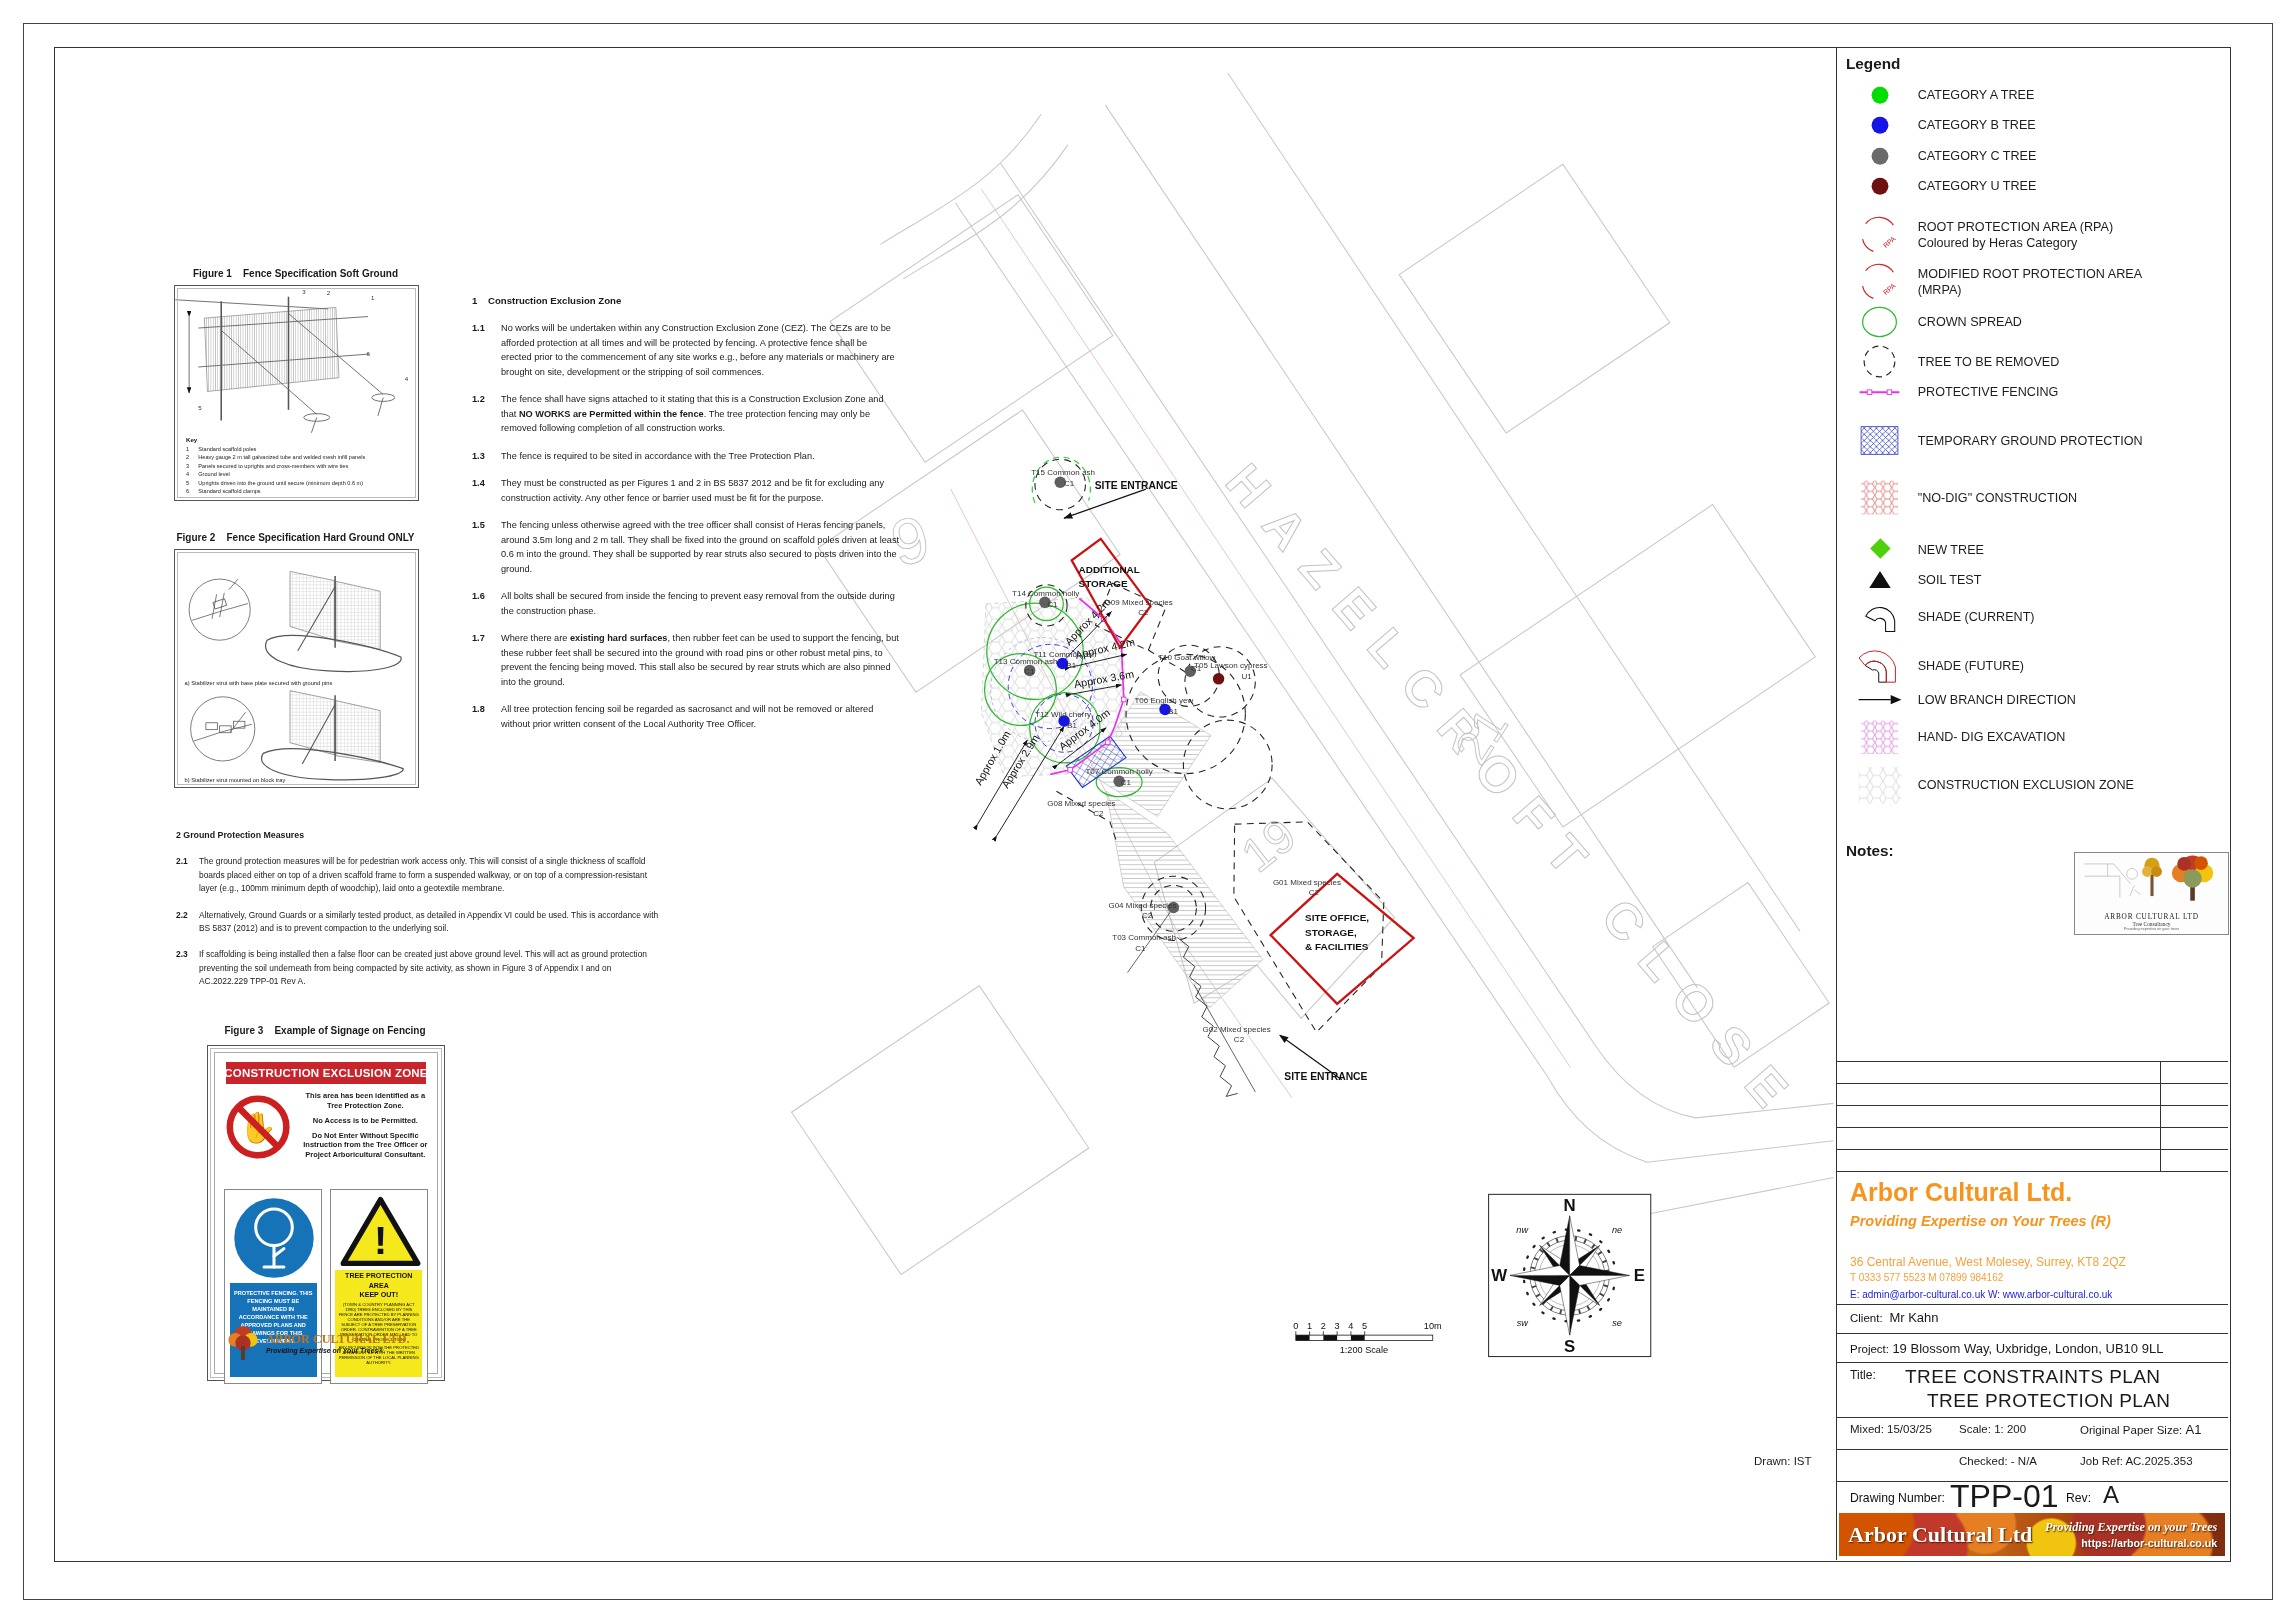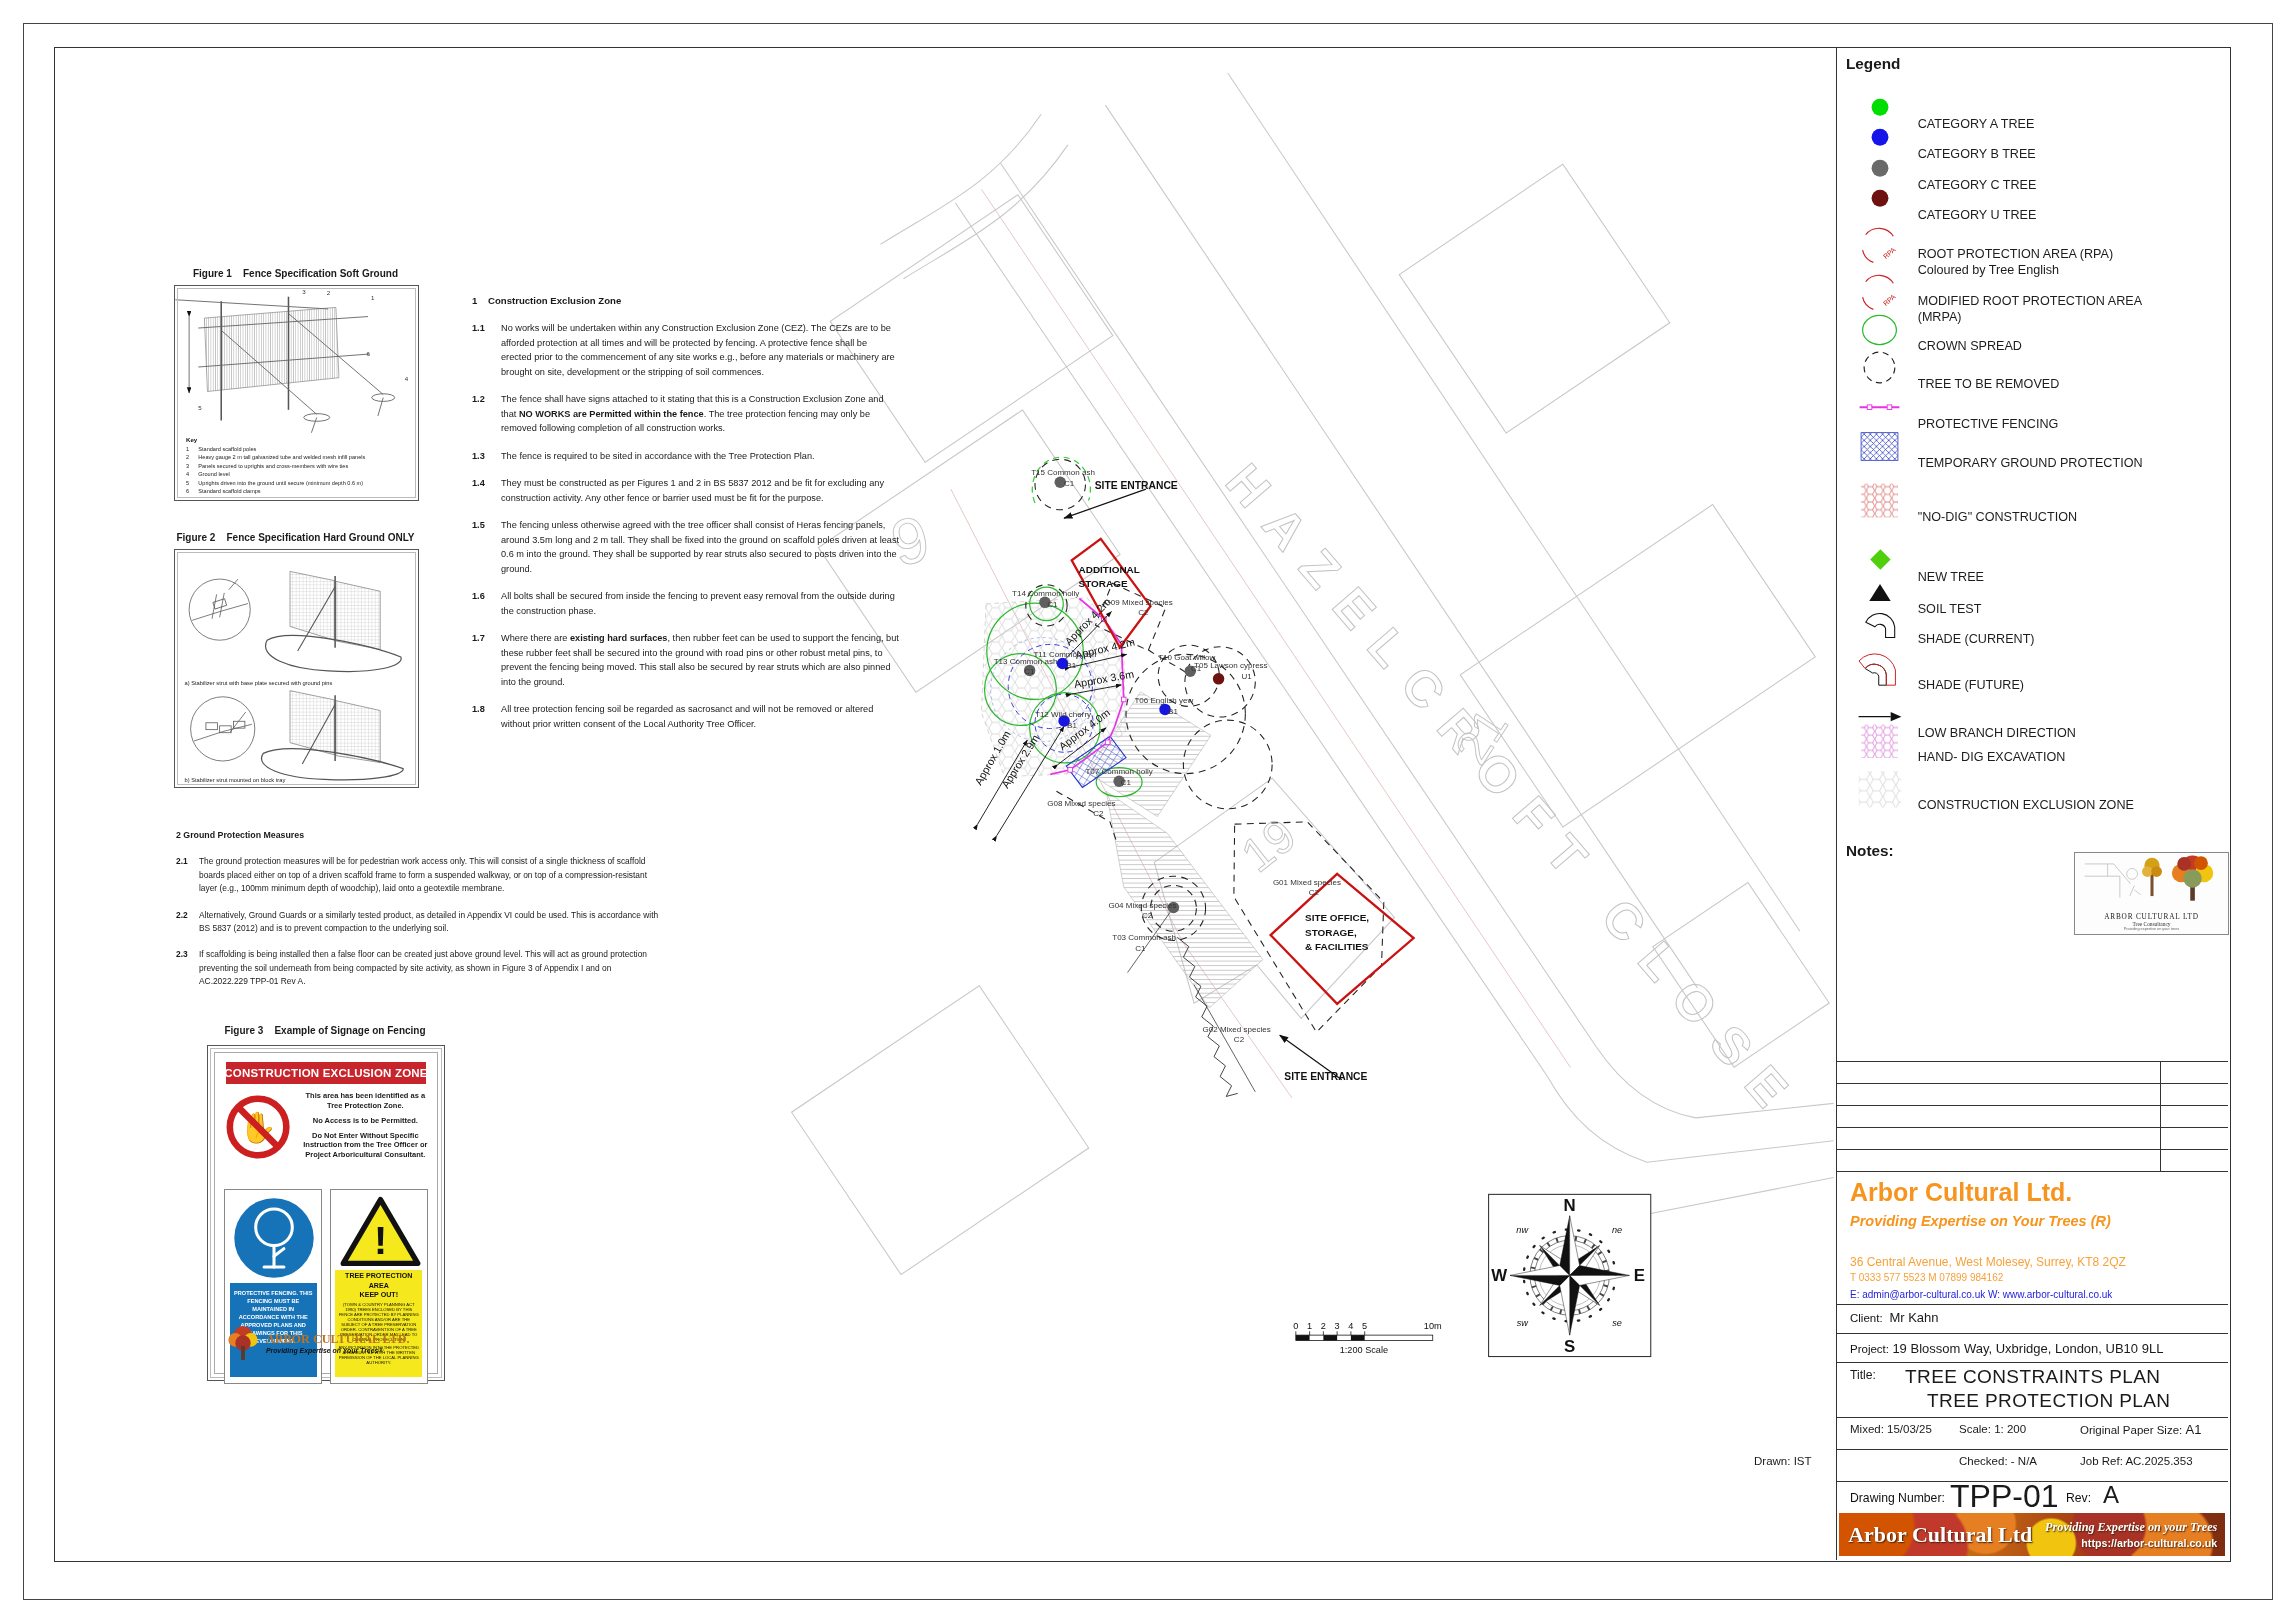--- a/index.html
+++ b/index.html
@@ -18,21 +18,21 @@
   #sec2{left:176px;top:830px;width:484px;}
   #sec2 .para{font-size:8.4px;line-height:13.4px;padding-left:23px;}
   #sec2 .blk-head{font-size:8.8px;}
   
   .fig-title{font-weight:bold;font-size:10px;text-align:center;}
   .fig-box{border:1.2px solid #555;outline:0.8px solid #bbb;outline-offset:-4.6px;background:#fff;}
   
   #legend-title{left:1846px;top:55px;font-size:15.3px;font-weight:bold;}
   .lg-item{position:absolute;left:1852px;width:372px;display:flex;align-items:center;gap:10.7px;}
   .lg-sym{width:55px;min-width:55px;display:flex;justify-content:center;}
-  .lg-lab{font-size:12.6px;color:#1d1d1d;line-height:16px;margin-top:33px;}
+  .lg-lab{font-size:12.6px;color:#1d1d1d;line-height:16px;}
   #notes-title{left:1846px;top:842px;font-size:15.3px;font-weight:bold;}
   
   #logo-box{left:2074px;top:852px;width:153px;height:81px;border:1.1px solid #888;background:#fdfdfd;text-align:center;}
   #logo-box .lb-name{font-family:"Liberation Serif",serif;font-size:7.3px;letter-spacing:0.8px;color:#222;margin-top:1.5px;}
   #logo-box .lb-sub{font-family:"Liberation Serif",serif;font-size:5.4px;color:#333;}
   #logo-box .lb-tag{font-size:3.8px;color:#666;}
   
   .rev-row{position:absolute;left:1836px;width:392px;height:22px;border-bottom:1.1px solid #333;}
   #rev-col{left:2160px;top:1061px;width:0;height:111px;border-left:1.1px solid #333;}
   #rev-top{left:1836px;top:1061px;width:392px;height:0;border-top:1.1px solid #333;}
@@ -583,21 +583,21 @@
     <span class="lg-lab">CATEGORY U TREE</span>
   </div>
   <div class="lg-item" style="top:213px;">
     <span class="lg-sym">
         <svg width="43" height="43" viewBox="0 0 56 56">
       <path d="M10,14 A22,22 0 0 1 46,16" fill="none" stroke="#cc2222" stroke-width="1.5"></path>
       <path d="M6,34 A22,22 0 0 0 20,50" fill="none" stroke="#cc2222" stroke-width="1.5"></path>
       <text x="36" y="46" font-size="9" fill="#cc2222" transform="rotate(-40 36 46)">RPA</text>
     </svg>
       </span>
-    <span class="lg-lab"><span>ROOT PROTECTION AREA (RPA)</span><br><span>Coloured by Tree English</span></span>
+    <span class="lg-lab"><span>ROOT PROTECTION AREA (RPA)</span><br><span>Coloured by Heras Category</span></span>
   </div>
   <div class="lg-item" style="top:260px;">
     <span class="lg-sym">
         <svg width="43" height="43" viewBox="0 0 56 56">
       <path d="M10,14 A22,22 0 0 1 46,16" fill="none" stroke="#cc2222" stroke-width="1.5"></path>
       <path d="M6,34 A22,22 0 0 0 20,50" fill="none" stroke="#cc2222" stroke-width="1.5"></path>
       <text x="36" y="46" font-size="9" fill="#cc2222" transform="rotate(-40 36 46)">RPA</text>
     </svg>
       </span>
     <span class="lg-lab"><span>MODIFIED ROOT PROTECTION AREA</span><br><span>(MRPA)</span></span>

